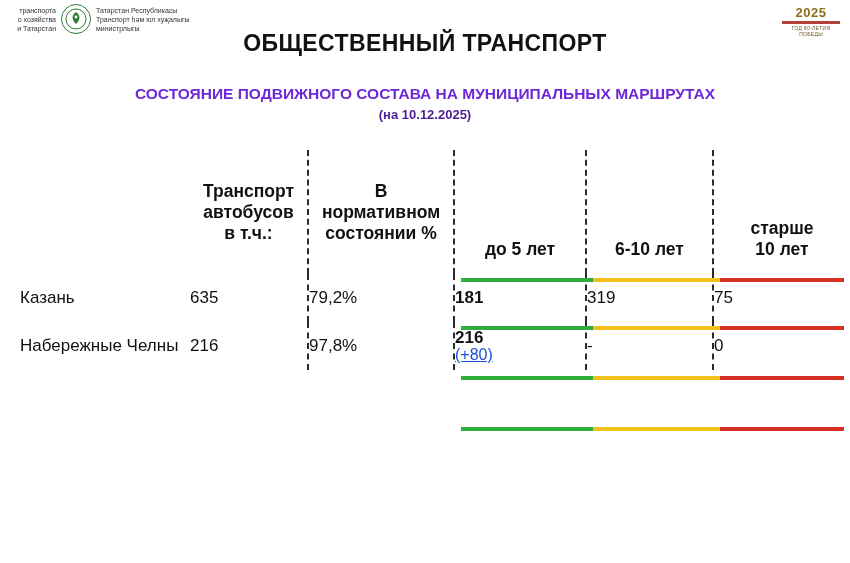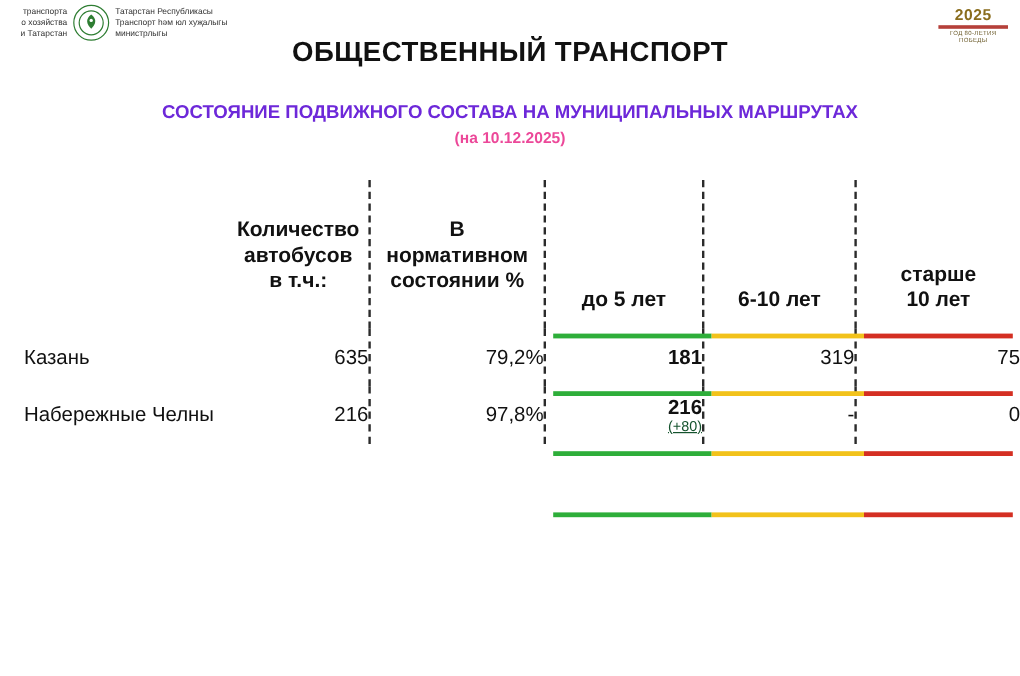--- a/index.html
+++ b/index.html
@@ -105,21 +105,21 @@
     color: #6d28d9;
   }
   .sub-date {
     position: absolute;
     top: 107px;
     left: 0;
     width: 850px;
     text-align: center;
     font-size: 13px;
     font-weight: bold;
-    color: #ec4899;
+    color: #4c1d95;
   }
 
   
   .table-wrap {
     position: absolute;
     top: 150px;
     left: 0;
     width: 850px;
     height: 395px;
   }
@@ -154,43 +154,43 @@
     line-height: 21px;
     color: #111;
     padding-bottom: 4px;
   }
   .hdr-row td.c-name { border: none; }
 
   .hdr-le5, .hdr-610, .hdr-older { vertical-align: bottom !important; padding-bottom: 14px !important; }
 
   .data-row td {
     height: 48px;
-    text-align: right;
+    text-align: left;
     font-size: 17px;
     color: #111;
   }
   .data-row td.namecell {
     text-align: left;
     padding-left: 20px;
     font-size: 17px;
   }
   .row-total td {
     font-weight: bold;
     font-size: 19px;
   }
   .row-total td.namecell {
     font-weight: bold;
     font-size: 19px;
     padding-left: 8px;
   }
   .bold-val { font-weight: bold; }
   .delta {
     display: block;
-    font-size: 12px;
-    color: #14532d;
+    font-size: 16px;
+    color: #1d4ed8;
     margin-top: -2px;
     text-decoration: underline;
   }
   .val-main { display: block; }
 
   
   .bands {
     position: absolute;
     top: 0; left: 0;
     width: 850px; height: 395px;
@@ -267,21 +267,21 @@
         <col class="c-norm">
         <col class="c-le5">
         <col class="c-610">
         <col class="c-older">
     </colgroup>
 
     <tbody>
         <tr class="hdr-row">
       <td class="c-name"></td>
       <td class="c-count">
-        <div>Количество</div>
+        <div>Транспорт</div>
         <div>автобусов</div>
         <div>в т.ч.:</div>
       </td>
       <td class="c-norm vsep-l">
         <div>В</div>
         <div>нормативном</div>
         <div>состоянии %</div>
       </td>
       <td class="c-le5 vsep-l hdr-le5">до 5 лет</td>
       <td class="c-610 vsep-l hdr-610">6-10 лет</td>

